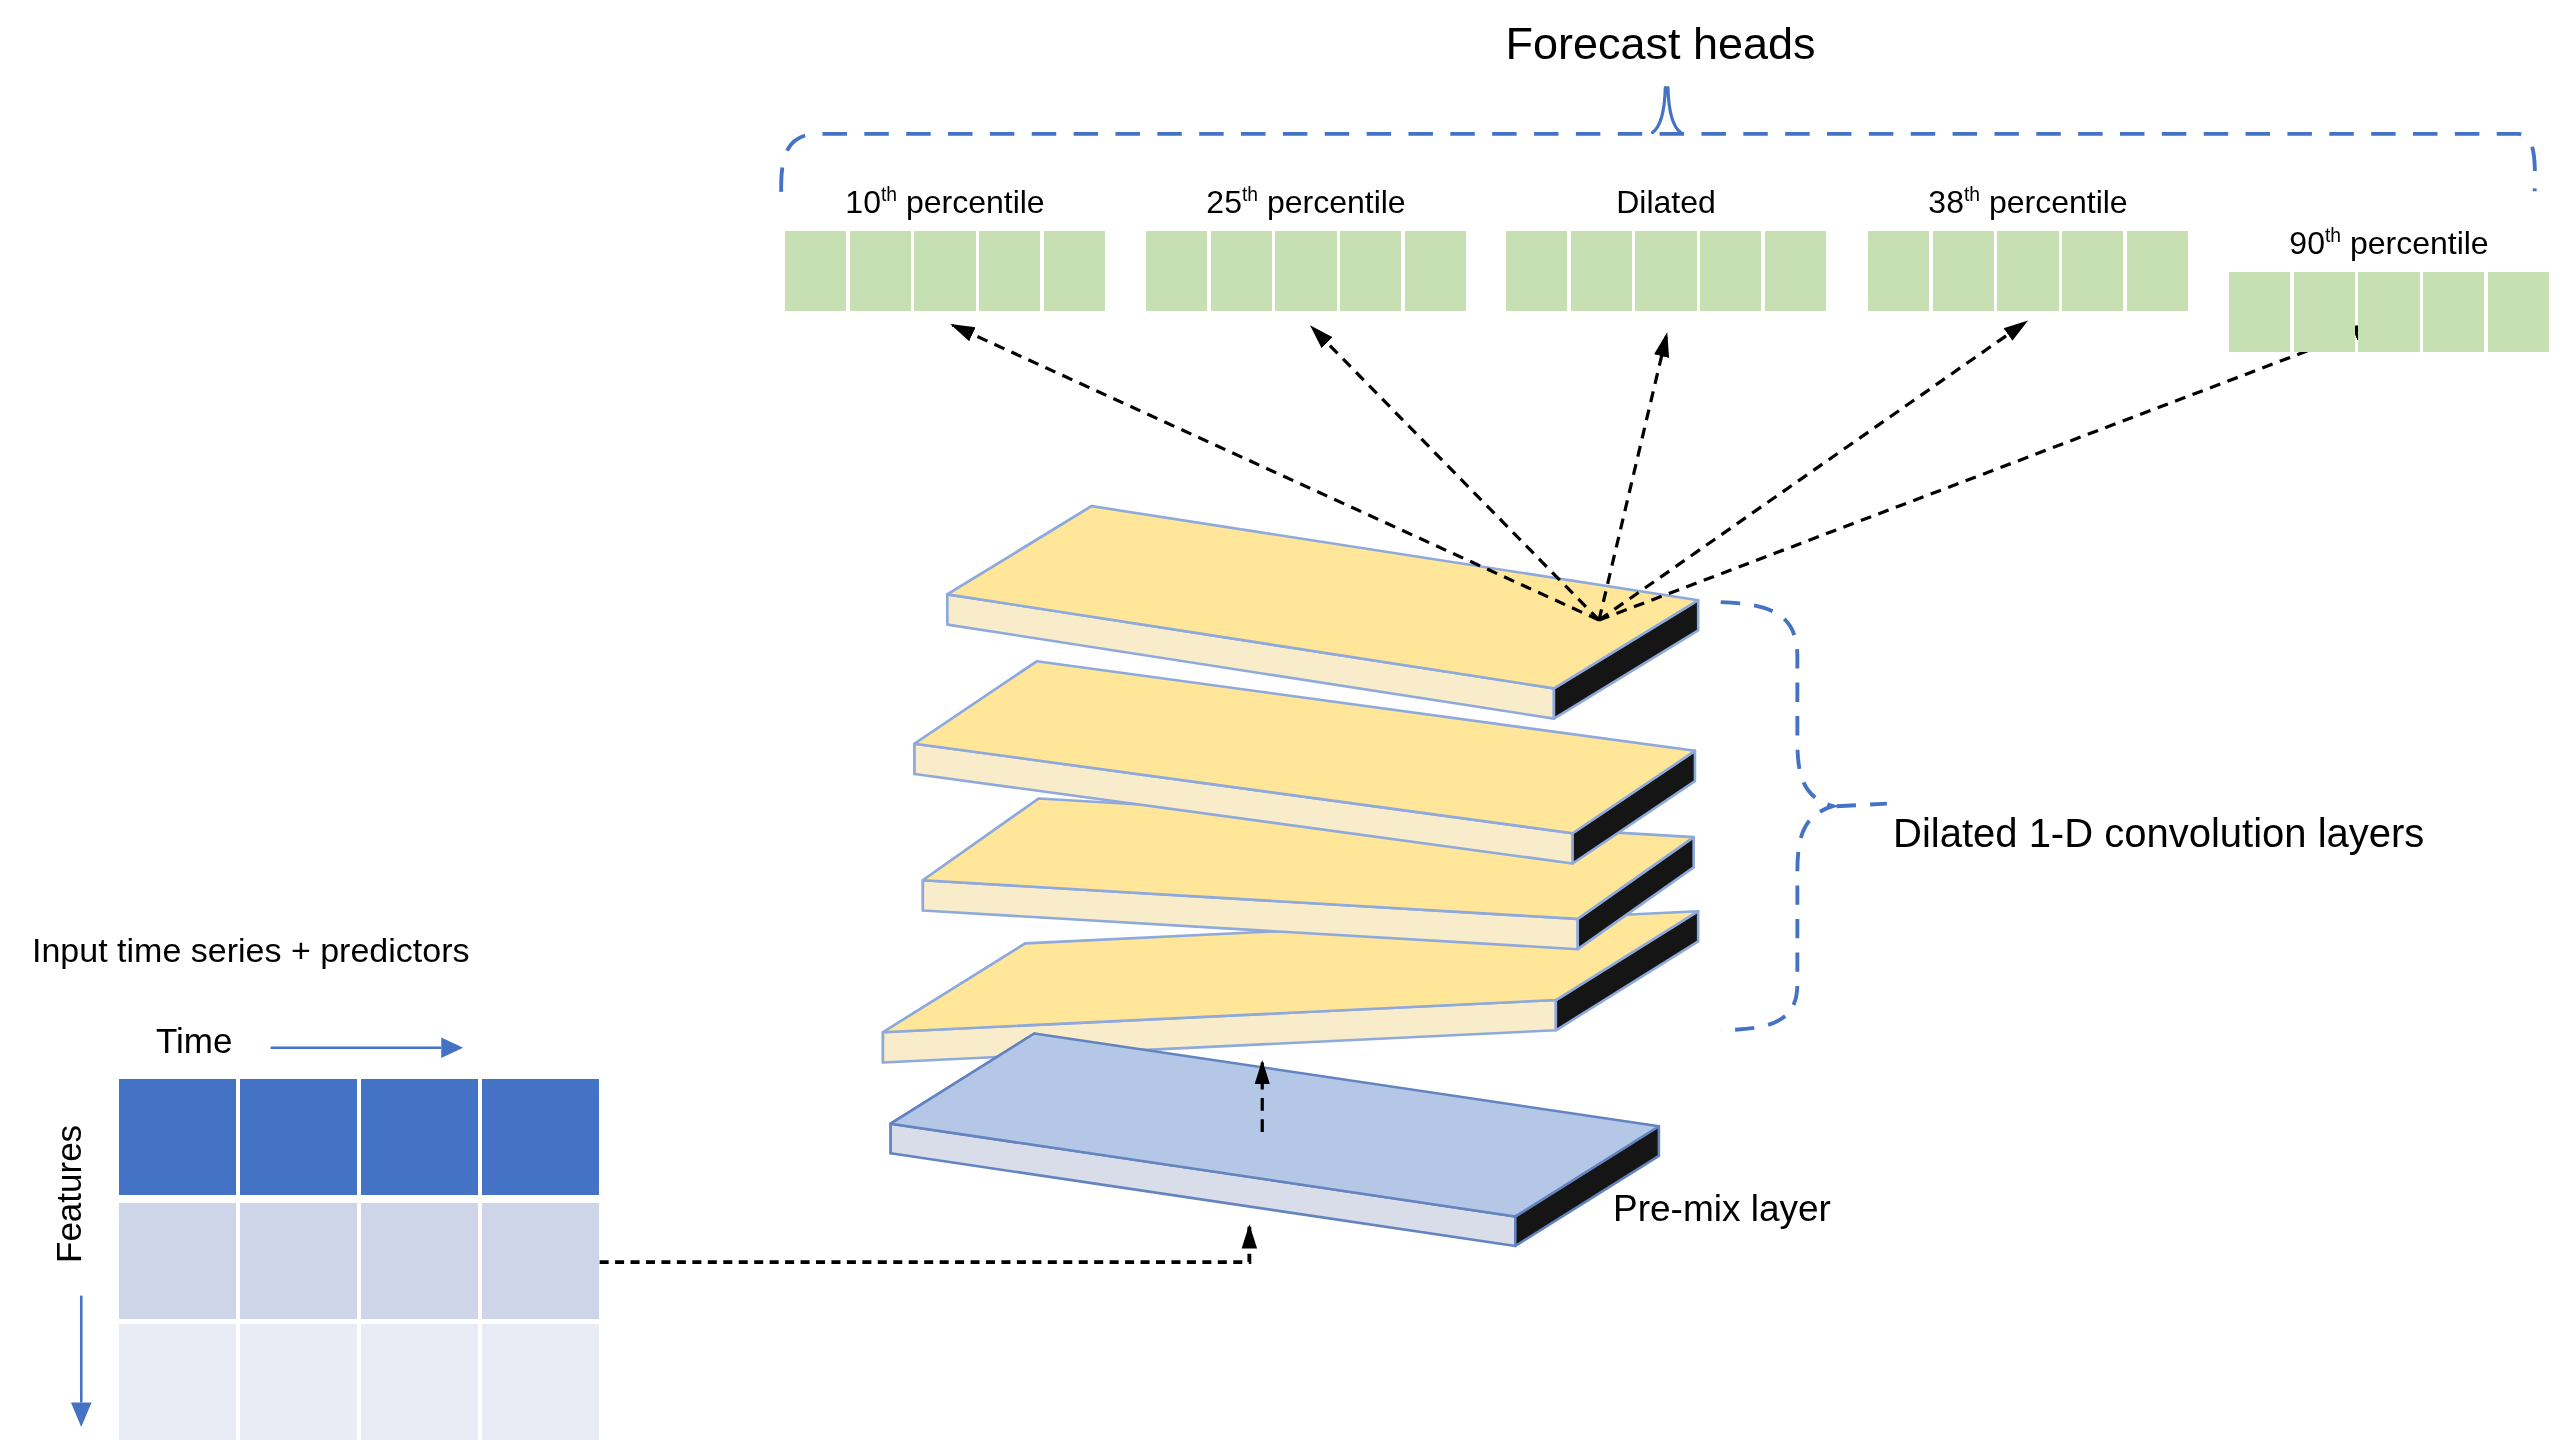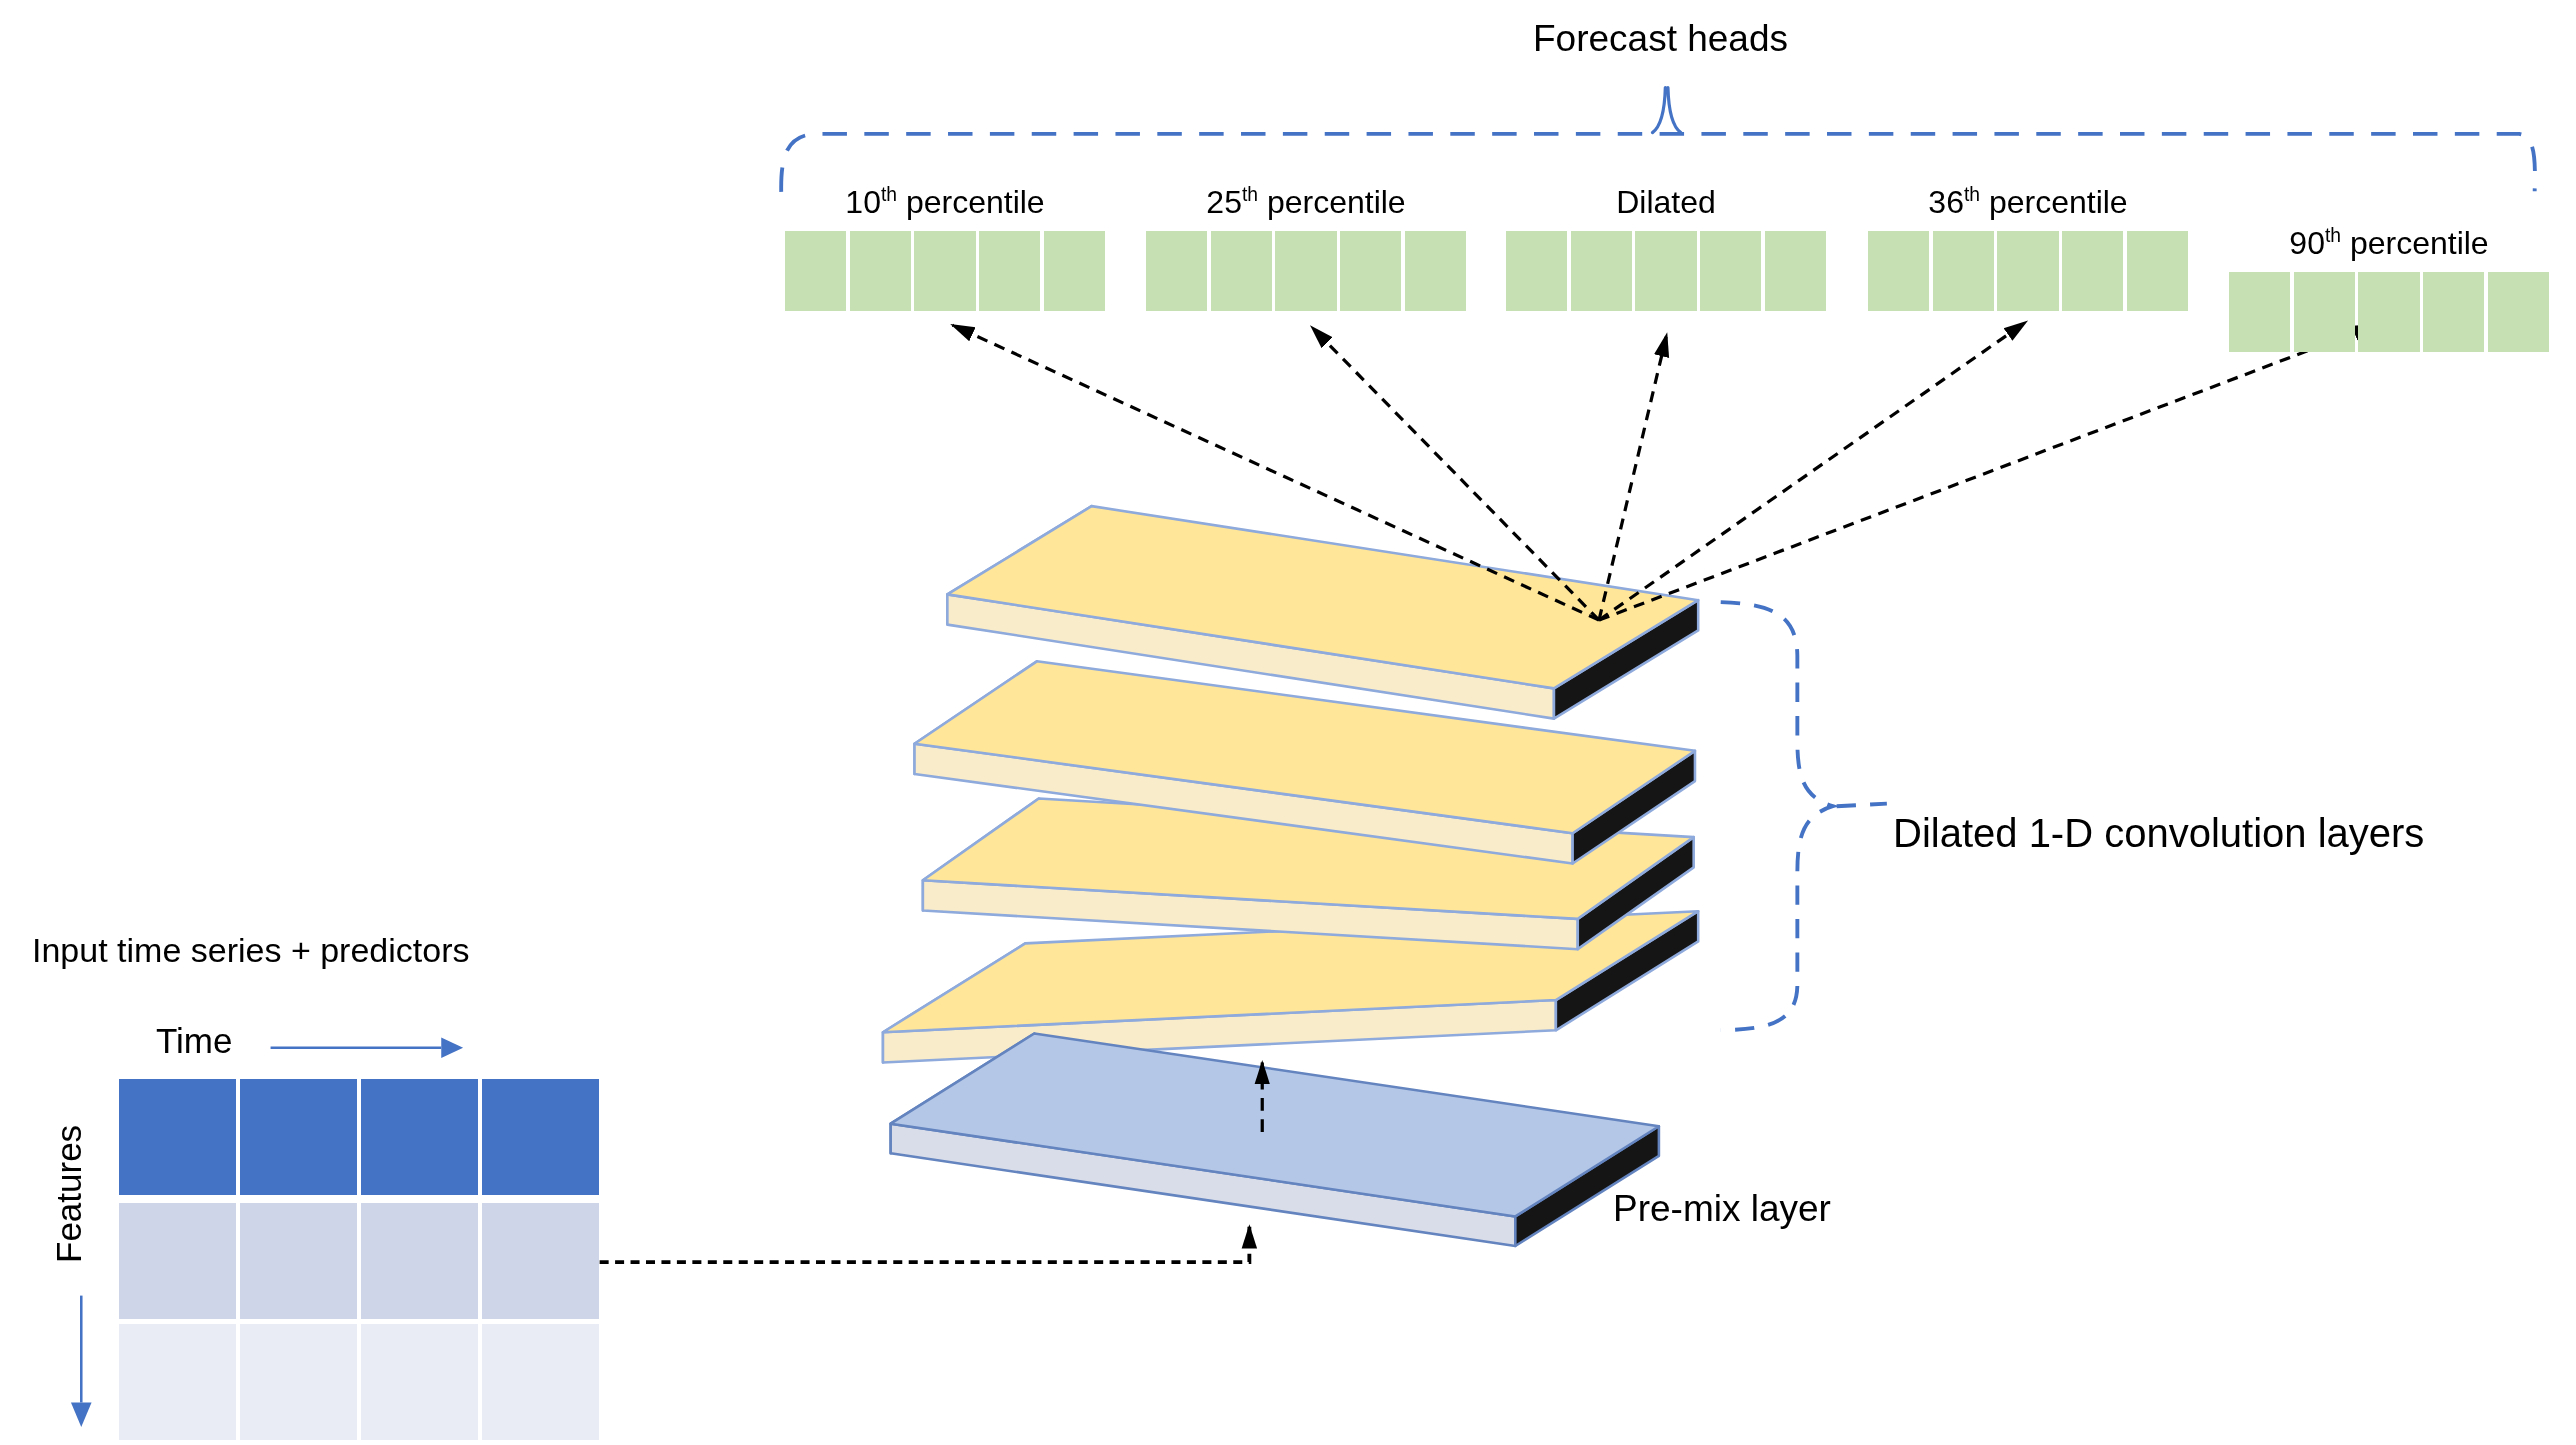--- a/index.html
+++ b/index.html
@@ -8,21 +8,21 @@
     --premix-top:#b4c7e7; --premix-front:#d9dde9; --premix-edge:#6384bf;
     --grid-row1:#4472c4; --grid-row2:#cfd5e8; --grid-row3:#e9ecf5;
     --ink:#000000;
   }
   html,body{margin:0;padding:0;background:#ffffff;}
   #canvas{position:relative;width:2576px;height:1445px;background:#ffffff;overflow:hidden;
           font-family:"Liberation Sans", sans-serif;color:var(--ink);}
   #diagram-svg{position:absolute;left:0;top:0;width:2576px;height:1445px;}
 
   .txt{position:absolute;white-space:nowrap;color:var(--ink);}
-  .forecast-title{left:1403px;top:18px;width:515px;text-align:center;font-size:37px;}
+  .forecast-title{left:1403px;top:18px;width:515px;text-align:center;font-size:45px;}
   .input-title{left:32px;top:931px;font-size:34px;}
   .time-label{left:156px;top:1021px;font-size:35px;}
   .features-label{left:49px;top:1118px;height:152px;font-size:35px;
                   writing-mode:vertical-rl;transform:rotate(180deg);text-align:center;}
   .conv-label{left:1893px;top:811px;font-size:40px;}
   .premix-label{left:1613px;top:1188px;font-size:37px;}
 
   .head{position:absolute;top:182px;width:320px;}
   .head-label{text-align:center;font-size:32px;height:40px;line-height:40px;}
   .head-label sup{font-size:19.3px;vertical-align:super;line-height:0;}
@@ -151,21 +151,21 @@
         <div class="head-label"><span>Dilated</span></div>
         <div class="head-bar">
           <div class="head-cell"></div>
           <div class="head-cell"></div>
           <div class="head-cell"></div>
           <div class="head-cell"></div>
           <div class="head-cell"></div>
         </div>
       </div>
       <div class="head" style="left: 1868px;">
-        <div class="head-label"><span>36</span><sup>th</sup><span> percentile</span></div>
+        <div class="head-label"><span>38</span><sup>th</sup><span> percentile</span></div>
         <div class="head-bar">
           <div class="head-cell"></div>
           <div class="head-cell"></div>
           <div class="head-cell"></div>
           <div class="head-cell"></div>
           <div class="head-cell"></div>
         </div>
       </div>
       <div class="head" style="left: 2229px; margin-top: 41px;">
         <div class="head-label"><span>90</span><sup>th</sup><span> percentile</span></div>

